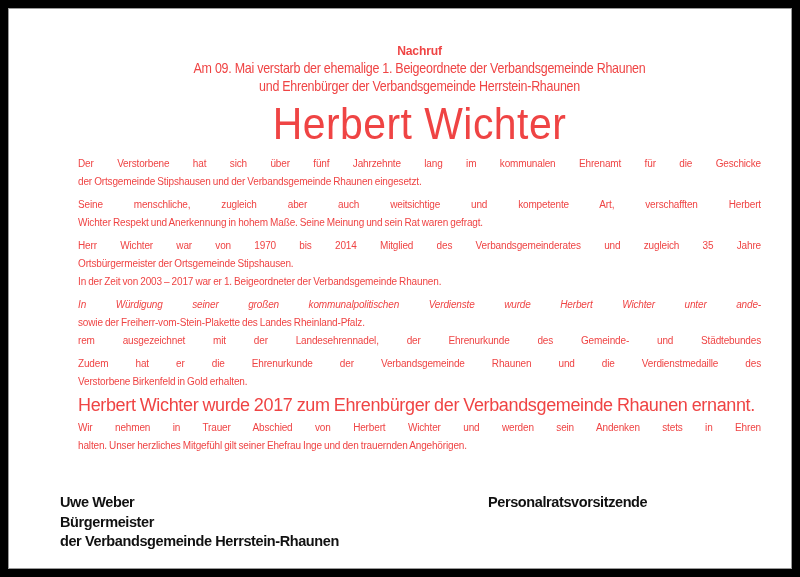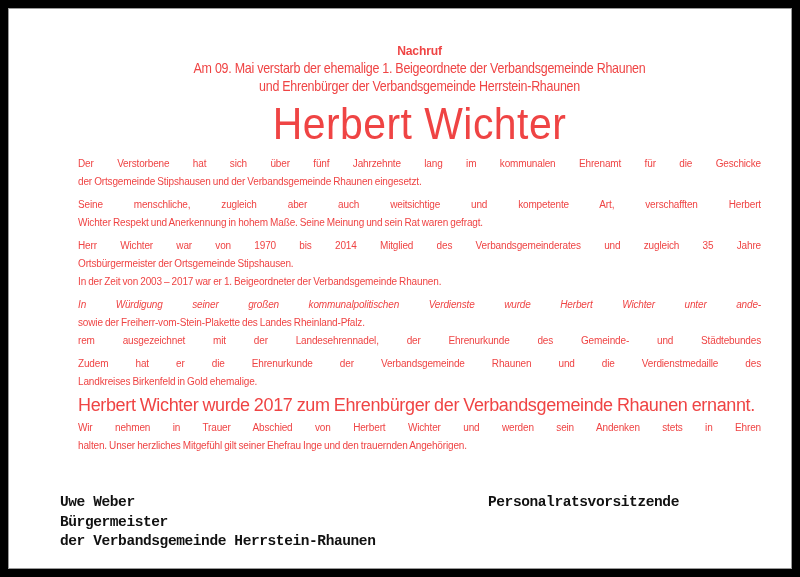--- a/index.html
+++ b/index.html
@@ -90,21 +90,21 @@
       left: 0;
       top: 0;
       letter-spacing: -0.4px;
     }
     .sig-right {
       position: absolute;
       left: 428px;
       top: 0;
       letter-spacing: -0.4px;
     }
-    .sig-line { display: block; white-space: nowrap; font-family: Liberation Mono, monospace; }
+    .sig-line { display: block; white-space: nowrap; }
   </style>
 </head>
 <body>
 
 <div class="frame">
   <div class="content">
     <div class="header">
       <div class="kicker">Nachruf</div>
       <div class="intro">Am 09. Mai verstarb der ehemalige 1. Beigeordnete der Verbandsgemeinde Rhaunen</div>
       <div class="intro">und Ehrenbürger der Verbandsgemeinde Herrstein-Rhaunen</div>
@@ -126,21 +126,21 @@
         <span class="line">Ortsbürgermeister der Ortsgemeinde Stipshausen.</span>
         <span class="line">In der Zeit von 2003 – 2017 war er 1. Beigeordneter der Verbandsgemeinde Rhaunen.</span>
       </p>
       <p class="para">
         <span class="line" style="text-align-last: justify; white-space: normal; font-style: italic;">In Würdigung seiner großen kommunalpolitischen Verdienste wurde Herbert Wichter unter ande-</span>
         <span class="line">sowie der Freiherr-vom-Stein-Plakette des Landes Rheinland-Pfalz.</span>
         <span class="line" style="text-align-last: justify; white-space: normal;">rem ausgezeichnet mit der Landesehrennadel, der Ehrenurkunde des Gemeinde- und Städtebundes</span>
       </p>
       <p class="para">
         <span class="line" style="text-align-last: justify; white-space: normal;">Zudem hat er die Ehrenurkunde der Verbandsgemeinde Rhaunen und die Verdienstmedaille des</span>
-        <span class="line">Landkreises Birkenfeld in Gold ehemalige.</span>
+        <span class="line">Verstorbene Birkenfeld in Gold erhalten.</span>
       </p>
       <p class="para" style="font-size: 18px; letter-spacing: -0.35px;">
         <span class="line">Herbert Wichter wurde 2017 zum Ehrenbürger der Verbandsgemeinde Rhaunen ernannt.</span>
       </p>
       <p class="para">
         <span class="line" style="text-align-last: justify; white-space: normal;">Wir nehmen in Trauer Abschied von Herbert Wichter und werden sein Andenken stets in Ehren</span>
         <span class="line">halten. Unser herzliches Mitgefühl gilt seiner Ehefrau Inge und den trauernden Angehörigen.</span>
       </p>
     </div>
   </div>

